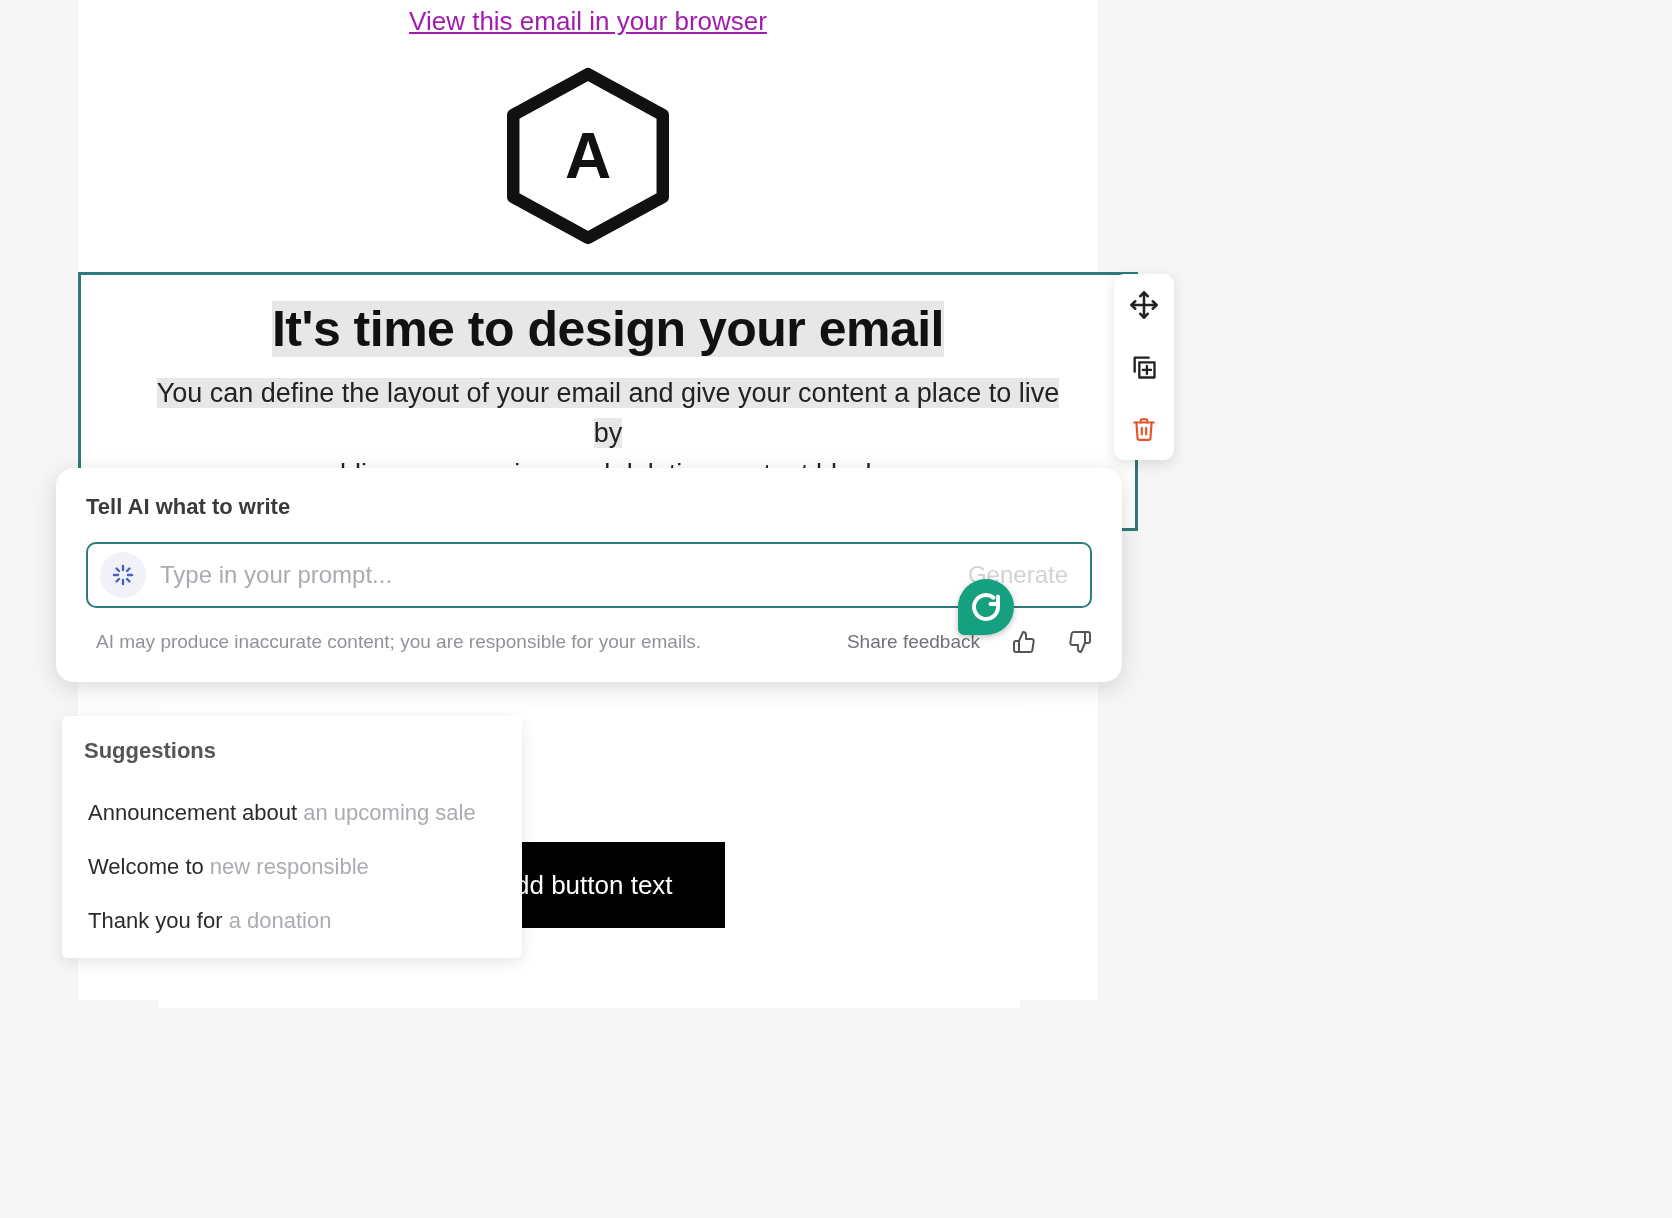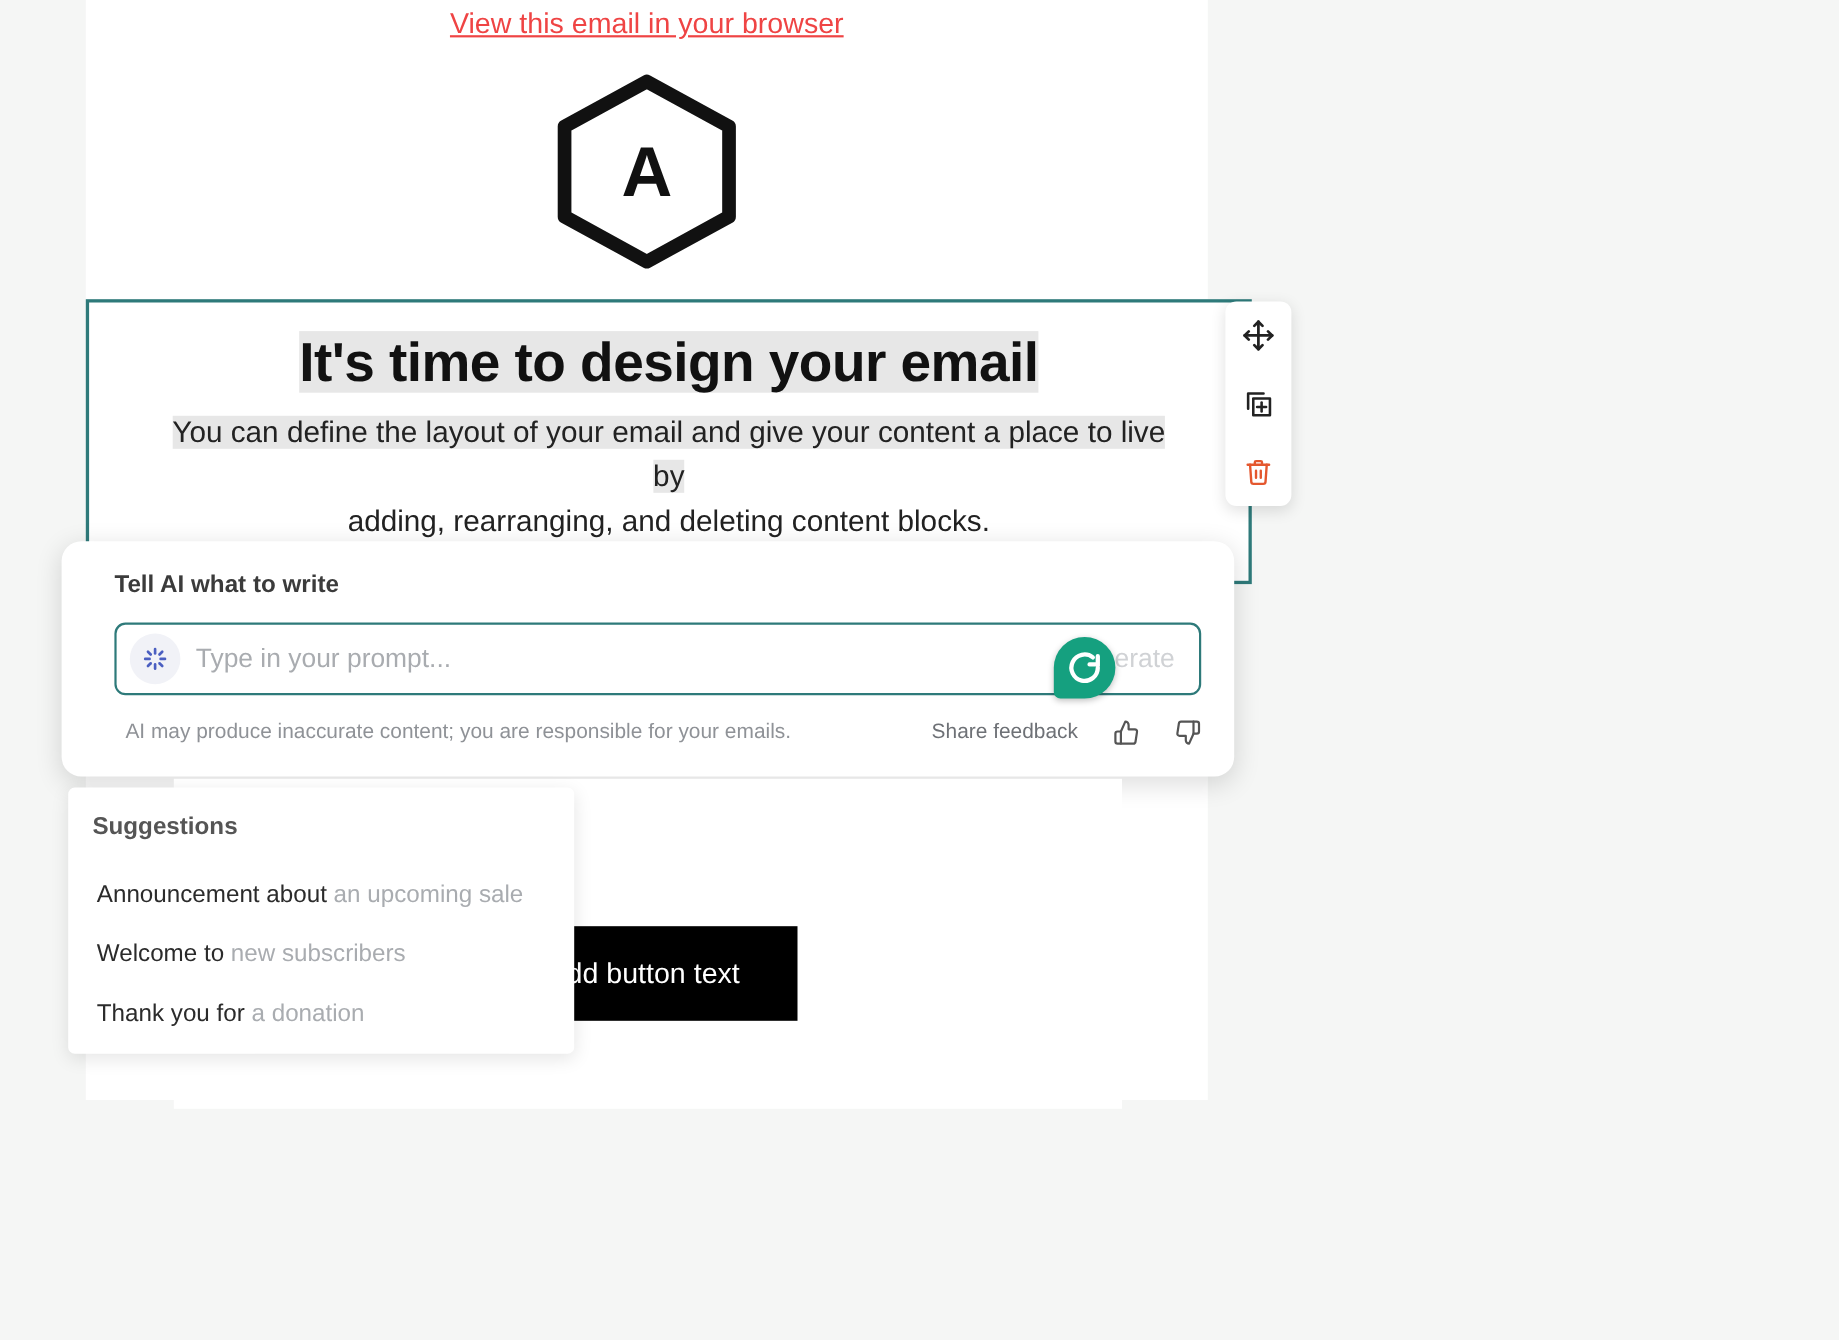--- a/index.html
+++ b/index.html
@@ -17,21 +17,21 @@
     left: 78px;
     top: 0;
     width: 1020px;
     height: 1000px;
   }
   .view-link {
     text-align: center;
     padding-top: 6px;
   }
   .view-link a {
-    color: #ef4444;
+    color: #a21caf;
     font-size: 26px;
     text-decoration: underline;
   }
   .logo-wrap {
     display: flex;
     justify-content: center;
     margin-top: 30px;
     margin-bottom: 18px;
   }
   .hexagon {
@@ -95,26 +95,26 @@
     width: 34px;
     height: 34px;
     display: flex;
     align-items: center;
     justify-content: center;
     cursor: pointer;
   }
   .ai-panel {
     position: absolute;
     left: 56px;
-    top: 492px;
+    top: 468px;
     width: 1066px;
     background: #fff;
     border-radius: 18px;
     box-shadow: 0 6px 24px rgba(0,0,0,0.14);
-    padding: 26px 30px 28px 48px;
+    padding: 26px 30px 28px 30px;
   }
   .ai-title {
     font-size: 22px;
     font-weight: 700;
     color: #3b3b3b;
     margin-bottom: 22px;
   }
   .prompt-box {
     border: 2px solid #2e7a7a;
     border-radius: 10px;
@@ -341,18 +341,18 @@
 <div class="email-bottom"></div>
 
 <div class="cta-button">dd button text</div>
 
 <div class="suggestions-panel">
   <div class="suggestions-title">Suggestions</div>
   <div class="suggestion-item">
     <span>Announcement about </span><span class="faded">an upcoming sale</span>
   </div>
   <div class="suggestion-item">
-    <span>Welcome to </span><span class="faded">new subscribers</span>
+    <span>Welcome to </span><span class="faded">new responsible</span>
   </div>
   <div class="suggestion-item">
     <span>Thank you for </span><span class="faded">a donation</span>
   </div>
 </div>
 
 </body></html>

